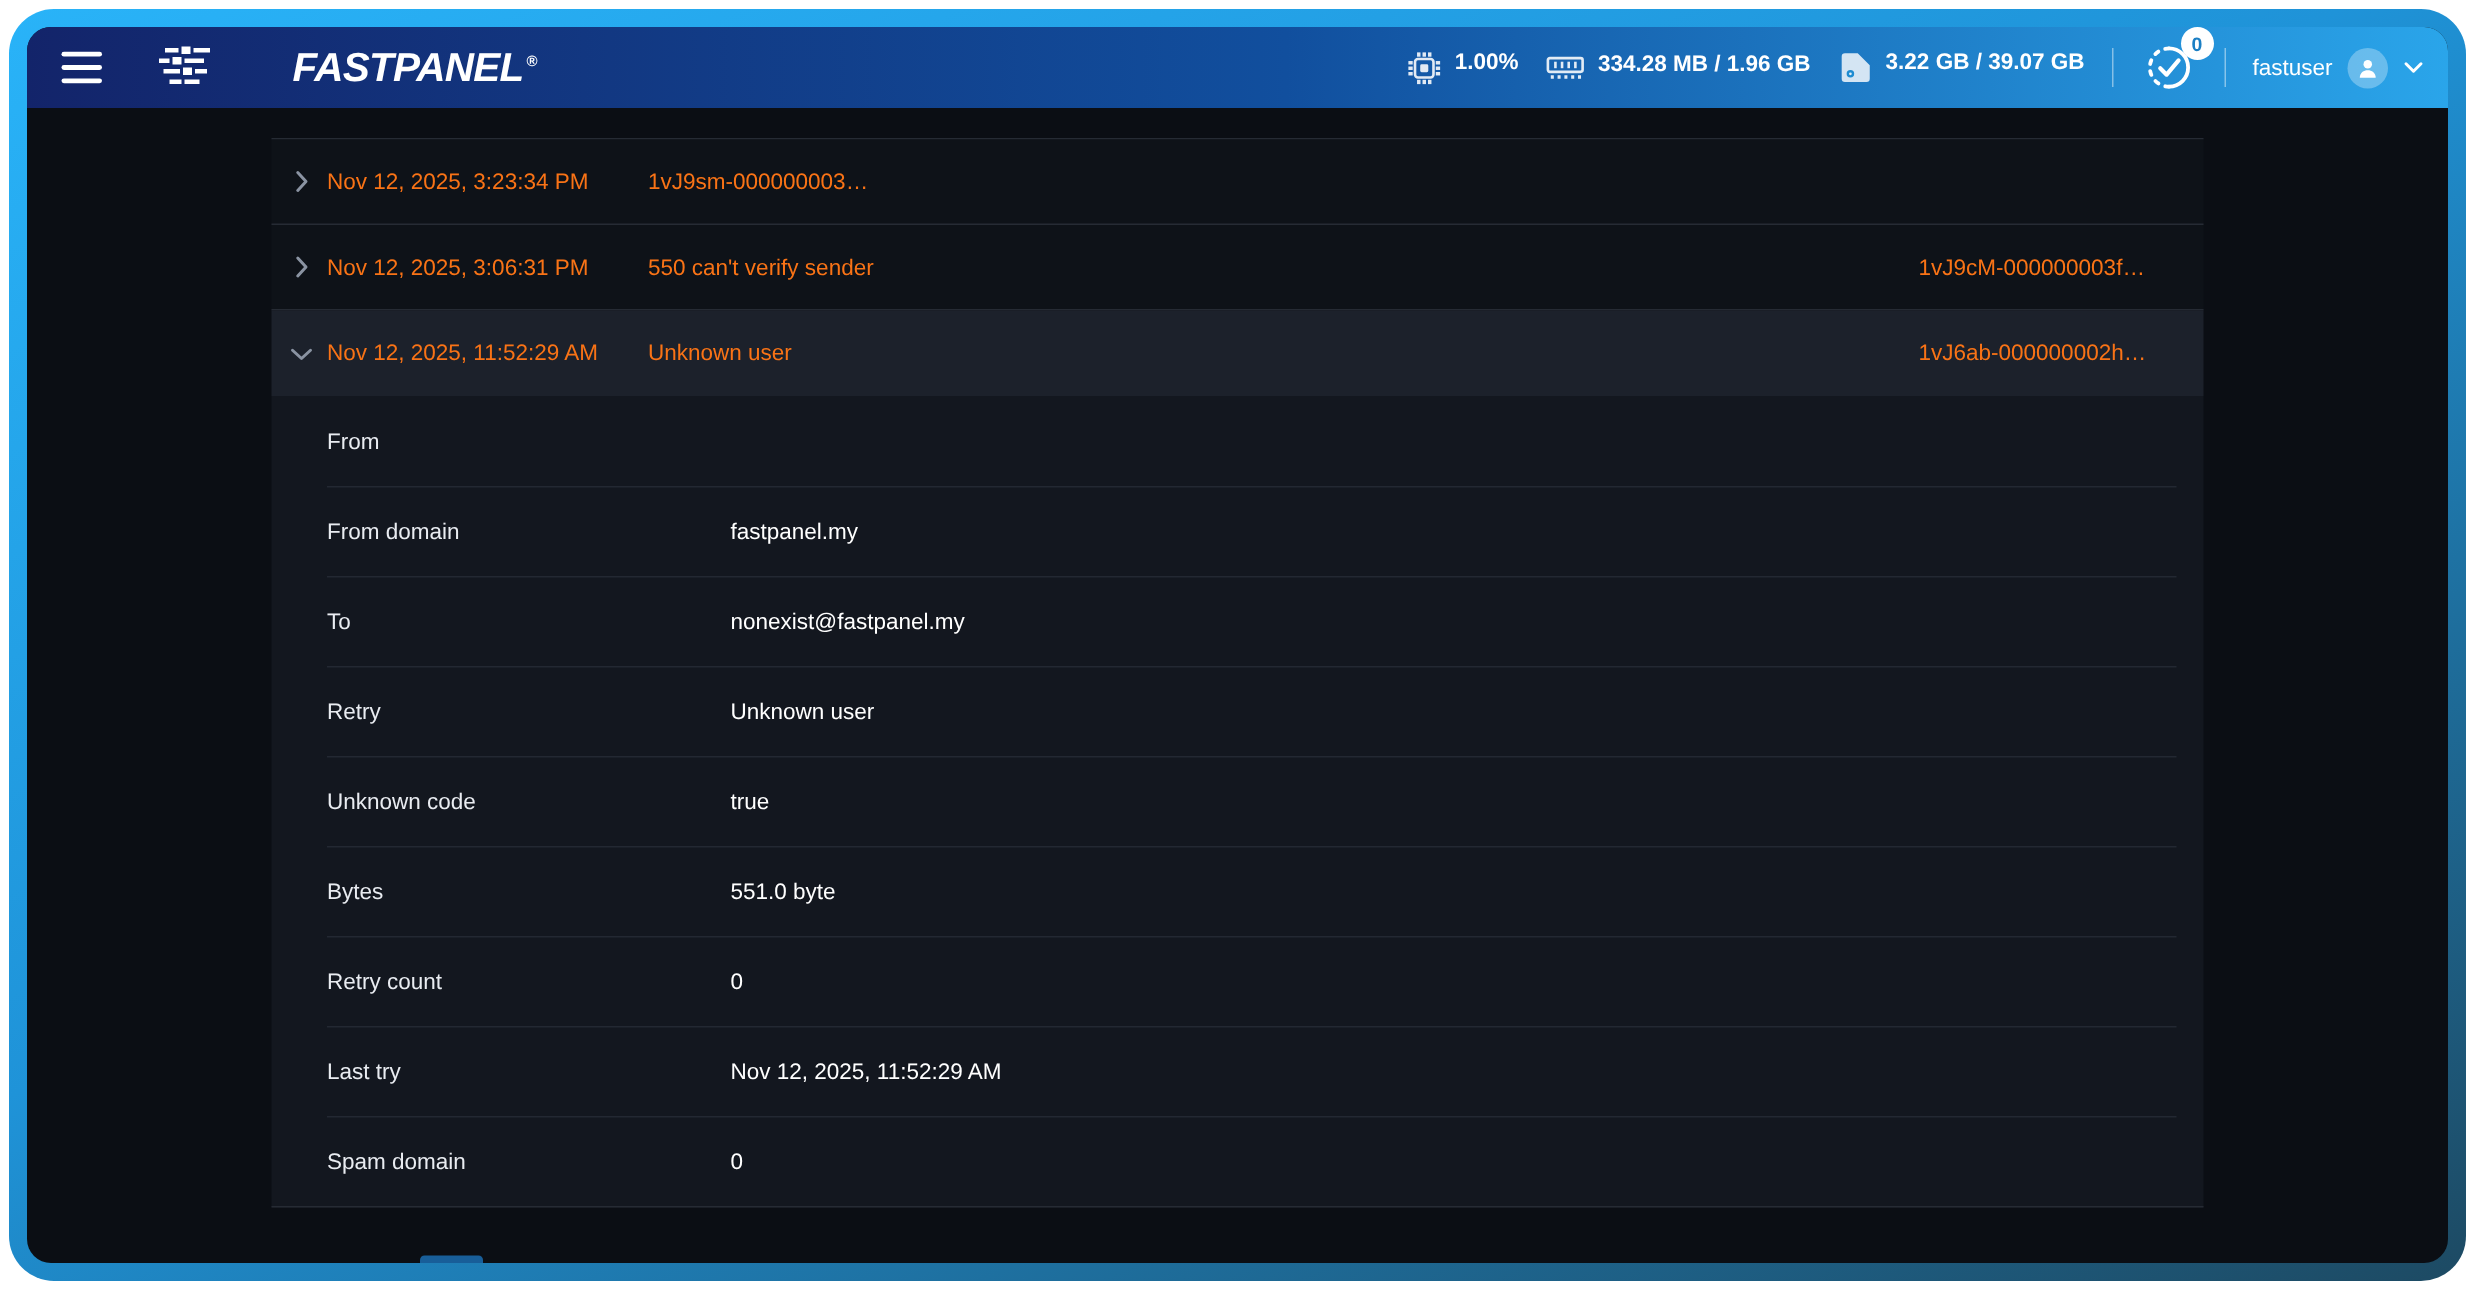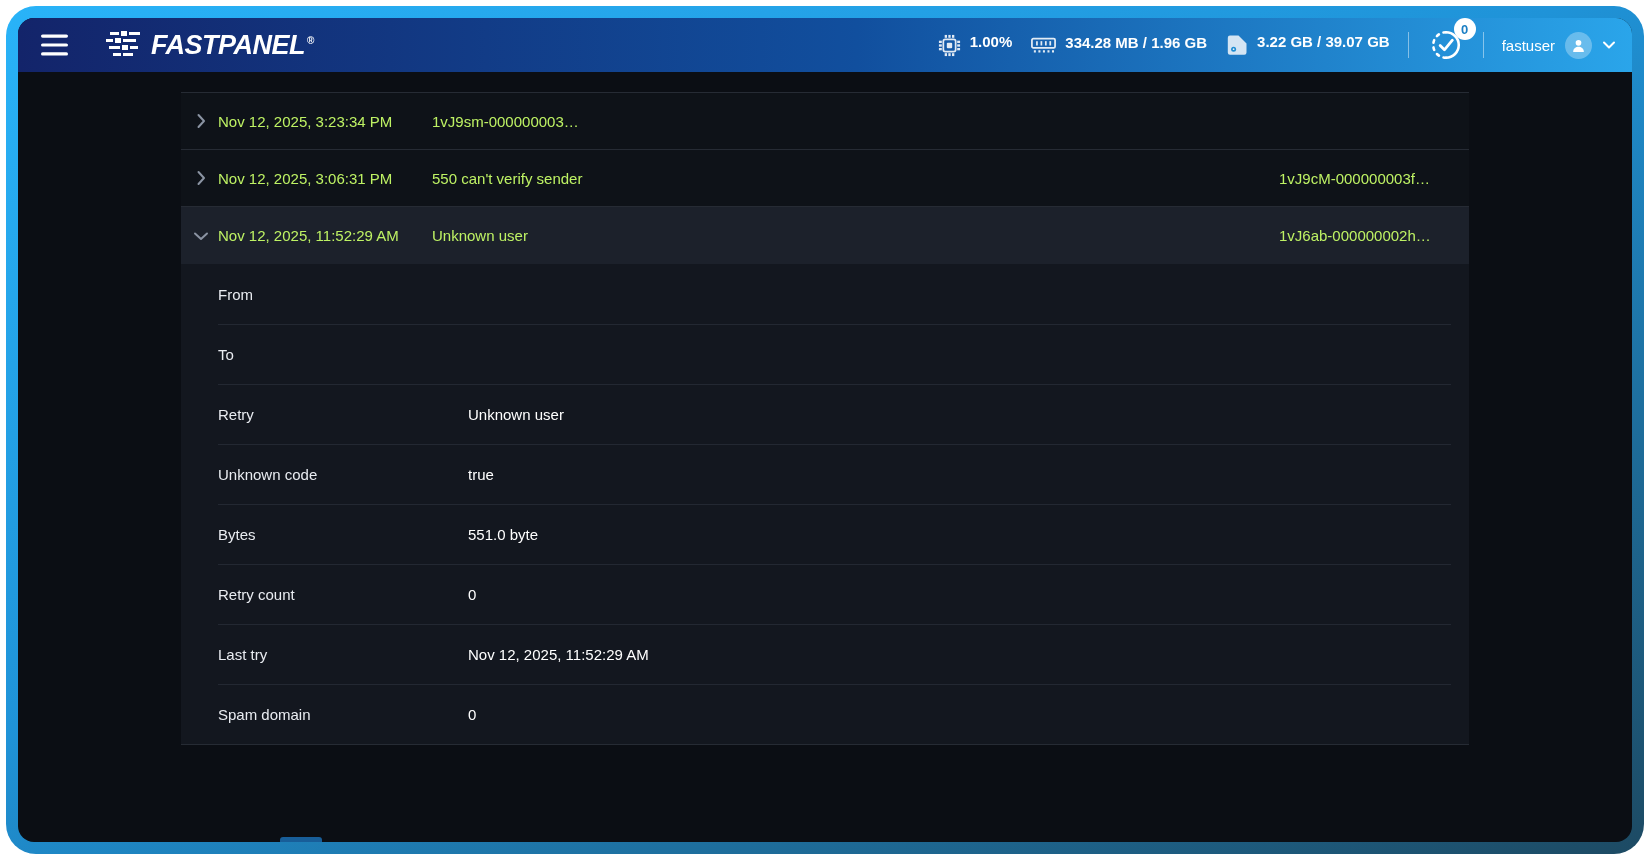--- a/index.html
+++ b/index.html
@@ -19,21 +19,21 @@
   .topbar {
     height:54px; display:flex; align-items:center;
     padding:0 16px 0 14px;
     background:linear-gradient(90deg,#13246a 0%,#114f9e 52%,#2aa5ea 100%);
     color:#fff;
   }
   .hamburger-btn { background:none; border:none; cursor:pointer; padding:6px 8px; display:flex; align-items:center; }
   .brand { display:flex; align-items:baseline; margin-left:26px; cursor:pointer; }
   .brand-icon { align-self:center; margin-right:9px; }
   .brand-text {
-    font-size:27px; font-weight:800; font-style:italic; letter-spacing:-0.5px; color:#fff;
+    font-size:27px; font-weight:800; font-style:italic; letter-spacing:-0.5px; color:#fff;margin-left:44px;
   }
   .brand-reg { font-size:10px; font-weight:700; vertical-align:top; position:relative; top:-10px; margin-left:2px; }
 
   .topbar-right { margin-left:auto; display:flex; align-items:center; gap:18px; }
   .stat { display:flex; align-items:flex-start; gap:8px; font-size:15px; font-weight:700; color:#fff; white-space:nowrap; }
   .stat svg { opacity:.88; }
   .v-div { width:1px; height:26px; background:rgba(255,255,255,.45); }
   .tasks-btn { position:relative; background:none; border:none; cursor:pointer; padding:2px; display:flex; }
   .tasks-badge {
     position:absolute; top:-8px; right:-11px; min-width:22px; height:22px; border-radius:50%;
@@ -47,33 +47,33 @@
     display:flex; align-items:center; justify-content:center;
   }
 
   
   .content { position:relative; }
   .top-gap { height:20px; }
   .log-table { margin:0 163px; border-top:1px solid #262b34; }
   .log-row {
     display:flex; align-items:center; height:57px;
     padding:0 18px 0 8px; border-bottom:1px solid #262b34;
-    color:#bef264; font-size:15px; cursor:pointer; background:#0e1218;
+    color:#f97316; font-size:15px; cursor:pointer; background:#0e1218;
   }
   .log-row.expanded { background:#1c212b; border-bottom:none; }
   .chev-box { width:24px; height:24px; margin-right:5px; display:flex; align-items:center; justify-content:center; background:none; border:none; cursor:pointer; }
   .cell-date { width:214px; }
   .cell-msg { flex:1; padding-right:12px; }
   .cell-id { width:172px; white-space:nowrap; overflow:hidden; }
 
   
   .details { background:#13171f; border-bottom:1px solid #262b34; }
   .detail-row {
     position:relative; display:flex; align-items:center; height:60px;
-    padding-left:37px; padding-right:18px; color:#fff; font-size:15px;
+    padding-left:37px; padding-right:18px; color:#fff; font-size:15px;gap:19px;
   }
   .detail-row:not(:first-child)::before {
     content:""; position:absolute; left:37px; right:18px; top:0; height:1px; background:#232832;
   }
   .detail-label { width:250px; color:#e9ecf1; }
   .detail-value { flex:1; }
 
   .partial-btn {
     position:absolute; left:262px; bottom:0; width:42px; height:5px;
     border-radius:3px 3px 0 0; background:#1b6cb0; opacity:.85;
@@ -222,21 +222,26 @@
           <span class="cell-date">Nov 12, 2025, 11:52:29 AM</span>
           <span class="cell-msg">Unknown user</span>
           <span class="cell-id">1vJ6ab-000000002h…</span>
         </div>
 
         <div class="details">
           <div class="detail-row">
             <span class="detail-label">From</span>
           </div>
           <div class="detail-row">
+            <span class="detail-label">From domain</span>
+            <span class="detail-value">fastpanel.my</span>
+          </div>
+          <div class="detail-row">
             <span class="detail-label">To</span>
+            <span class="detail-value">nonexist@fastpanel.my</span>
           </div>
           <div class="detail-row">
             <span class="detail-label">Retry</span>
             <span class="detail-value">Unknown user</span>
           </div>
           <div class="detail-row">
             <span class="detail-label">Unknown code</span>
             <span class="detail-value">true</span>
           </div>
           <div class="detail-row">

